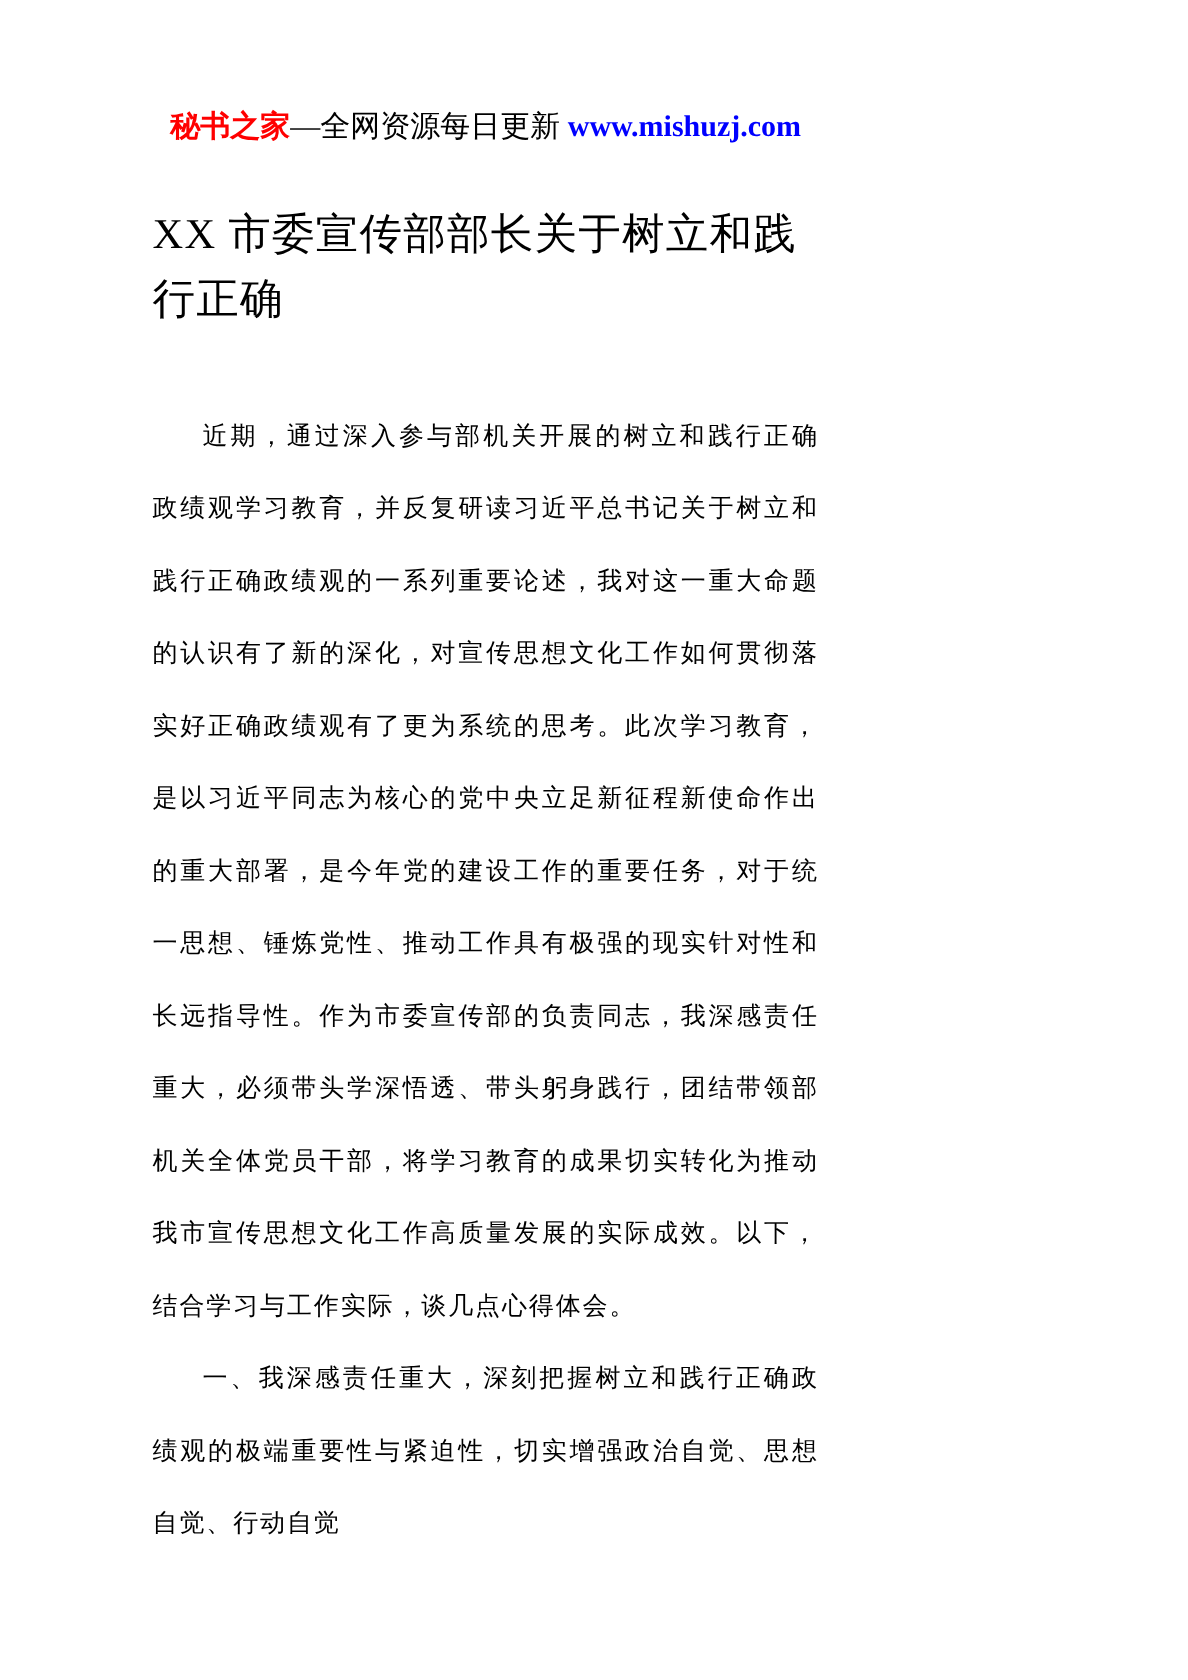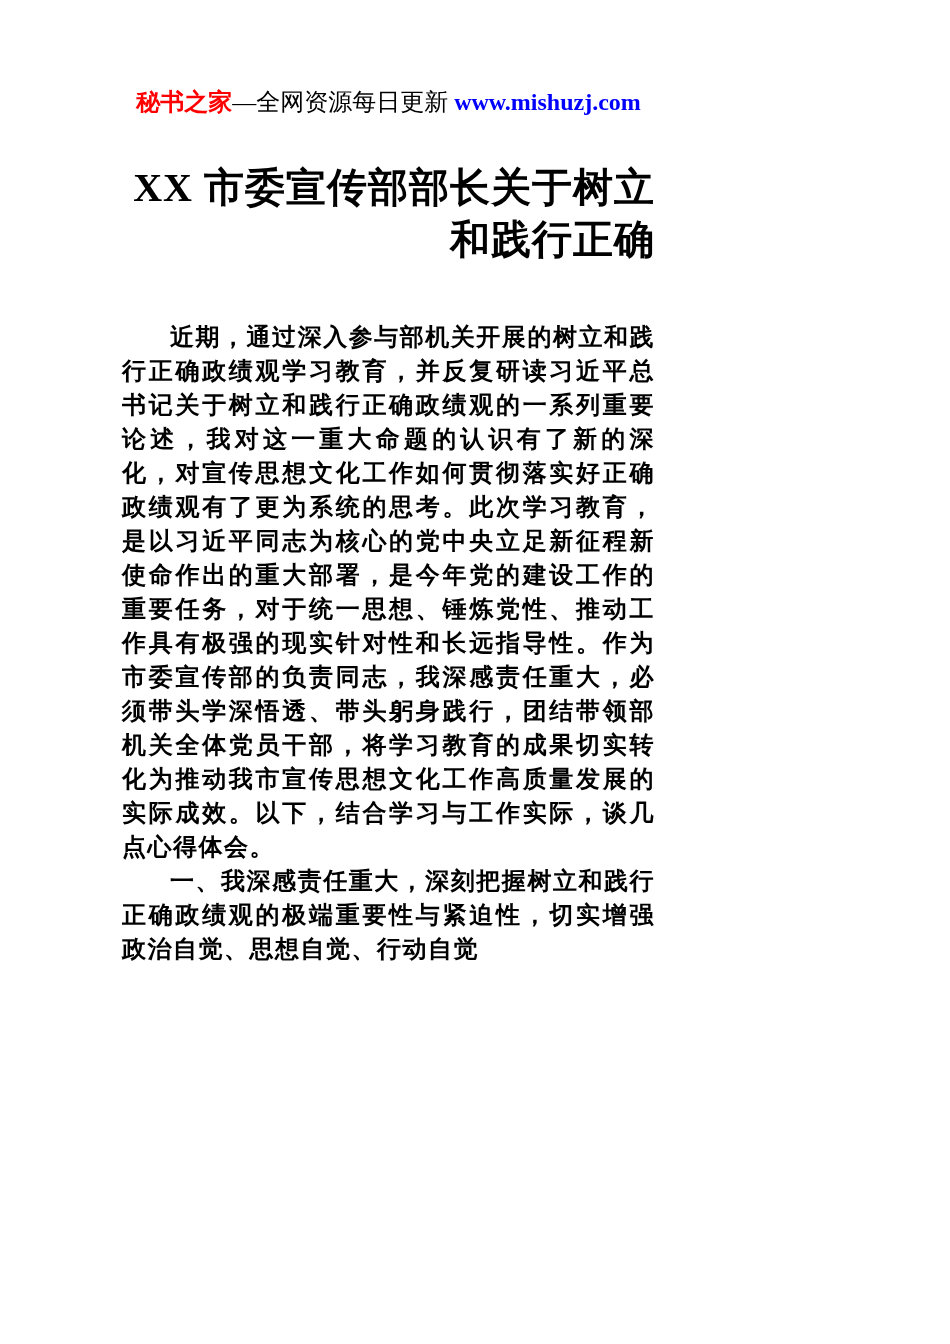--- a/index.html
+++ b/index.html
@@ -31,35 +31,34 @@
   .tagline {
     color: #000000;
   }
   .site-url {
     color: #0000ff;
     font-weight: bold;
     text-decoration: none;
     cursor: pointer;
   }
   .doc-title {
-    text-align: right;
-    font-weight: bold;
-    font-size: 40px;
+    text-align: left;
+    font-weight: normal;
+    font-size: 34px;
     line-height: 52px;
     letter-spacing: 1px;
     margin-bottom: 54px;
   }
   .body-text p {
-    font-size: 24px;
-    line-height: 34px;
+    font-size: 20px;
+    line-height: 58px;
     letter-spacing: 1.5px;
     text-align: justify;
     text-indent: 2em;
     margin: 0;
-    font-weight: bold;
   }
   .section-heading {
     font-weight: 500;
   }
 </style>
 </head>
 <body>
 
 <div class="page">
 

